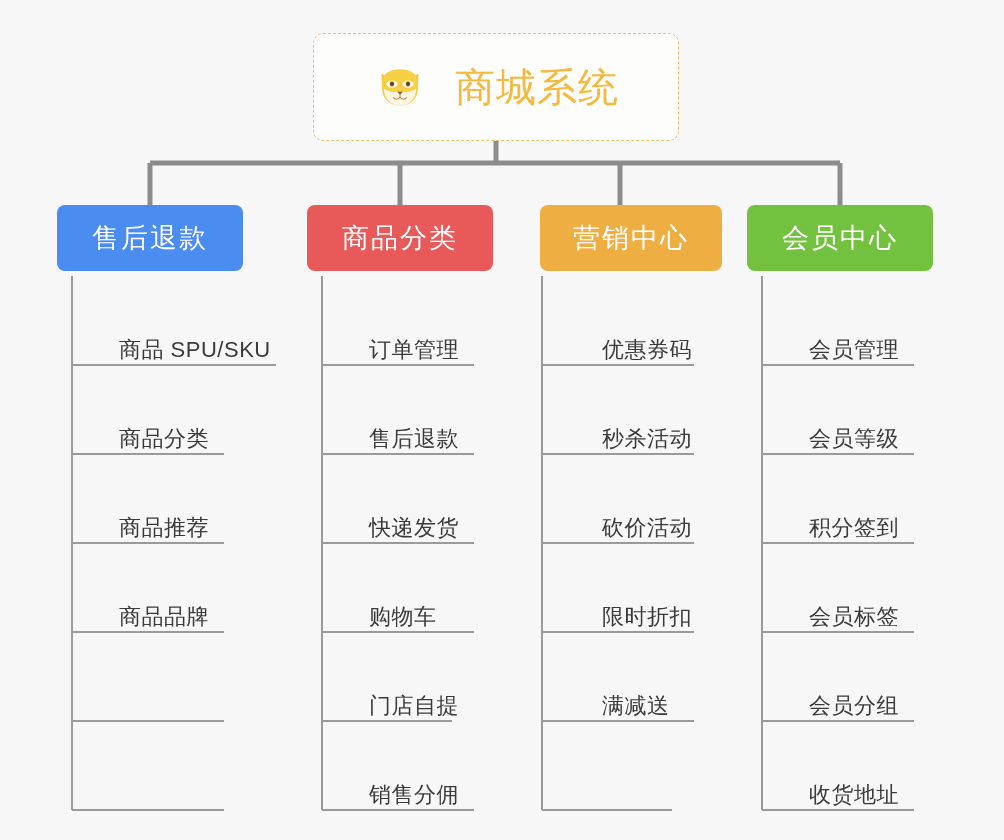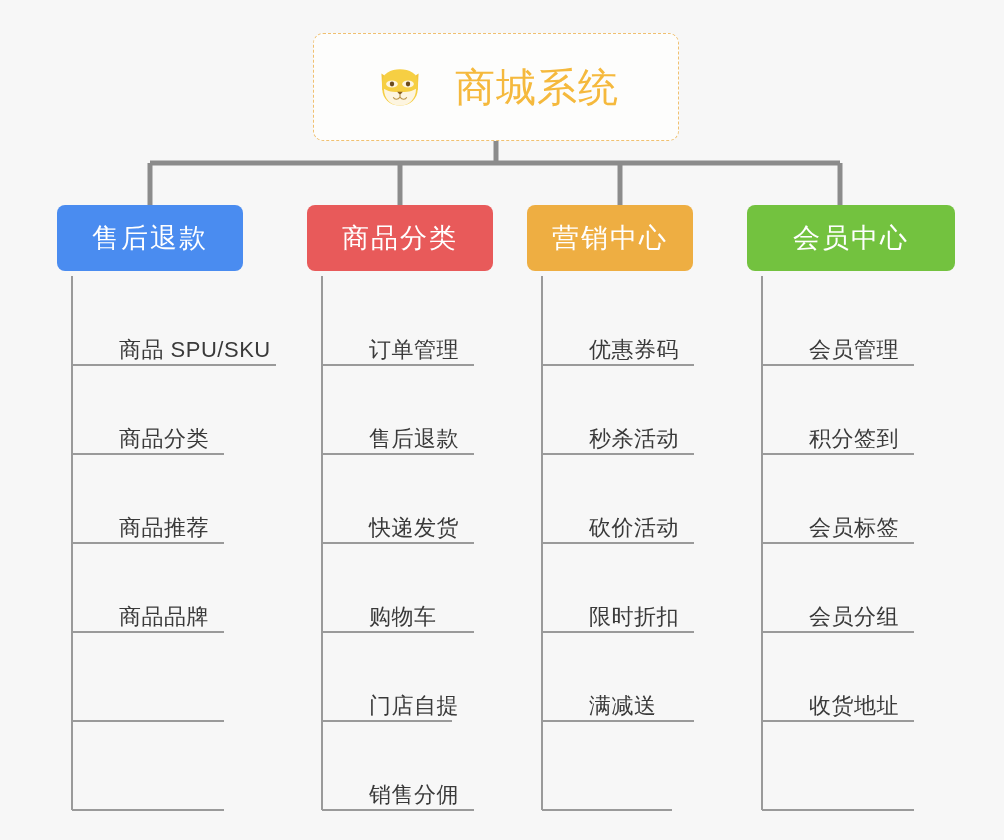--- a/index.html
+++ b/index.html
@@ -77,22 +77,22 @@
     justify-content: center;
     color: #ffffff;
     font-size: 27px;
     letter-spacing: 2px;
     box-sizing: border-box;
   }
 
   
   .branch-0 { left: 57px;  width: 186px; }
   .branch-1 { left: 307px; width: 186px; }
-  .branch-2 { left: 527px; width: 166px; text-align: center; }
-  .branch-3 { left: 747px; width: 208px; }
+  .branch-2 { left: 540px; width: 182px; text-align: center; }
+  .branch-3 { left: 747px; width: 186px; }
 
   
   .leaf-list {
     position: absolute;
     top: 71px;
     left: 14px;
     margin: 0;
     padding: 0;
     list-style: none;
   }
@@ -258,20 +258,23 @@
 
   <div class="branch branch-3">
     <div class="branch-header" style="background: rgb(115, 194, 63);">
       <span>会员中心</span>
     </div>
     <ul class="leaf-list">
       <li class="leaf-item">
           <span class="leaf-label">会员管理</span>
         </li>
       <li class="leaf-item">
+          <span class="leaf-label">会员等级</span>
+        </li>
+      <li class="leaf-item">
           <span class="leaf-label">积分签到</span>
         </li>
       <li class="leaf-item">
           <span class="leaf-label">会员标签</span>
         </li>
       <li class="leaf-item">
           <span class="leaf-label">会员分组</span>
         </li>
       <li class="leaf-item">
           <span class="leaf-label">收货地址</span>

